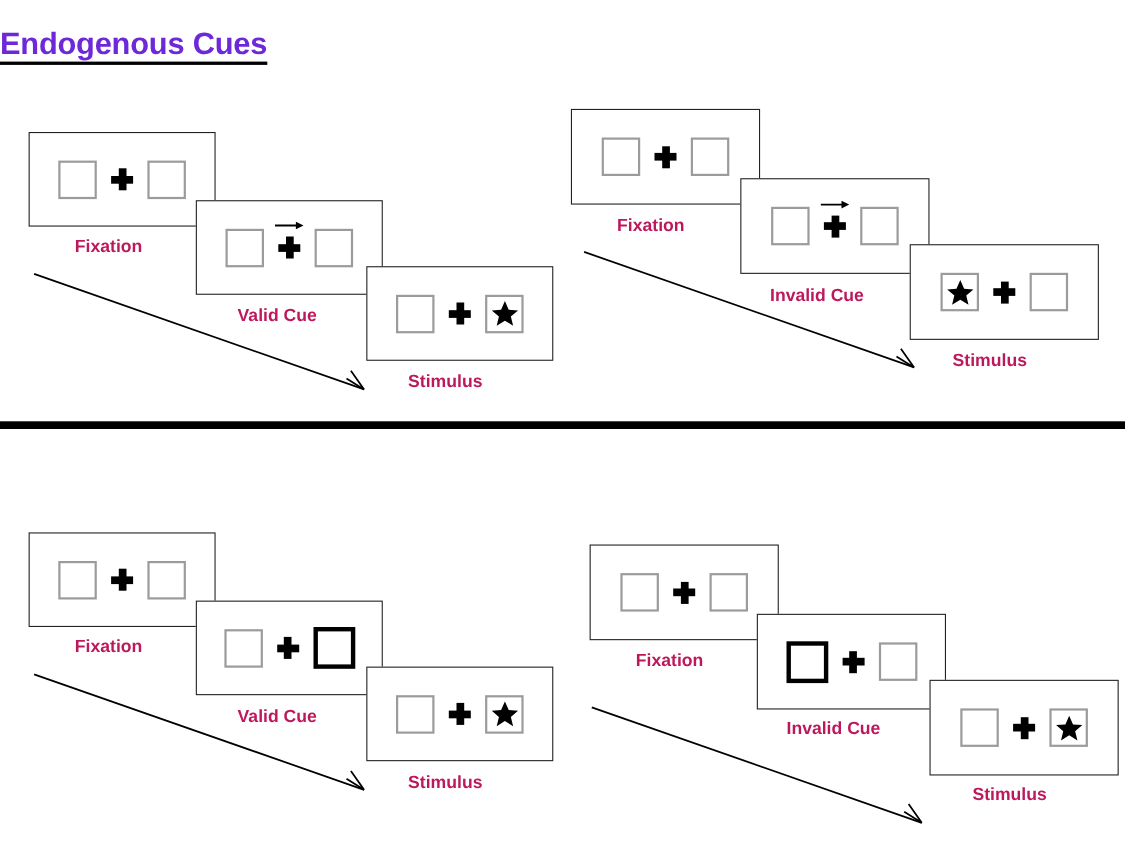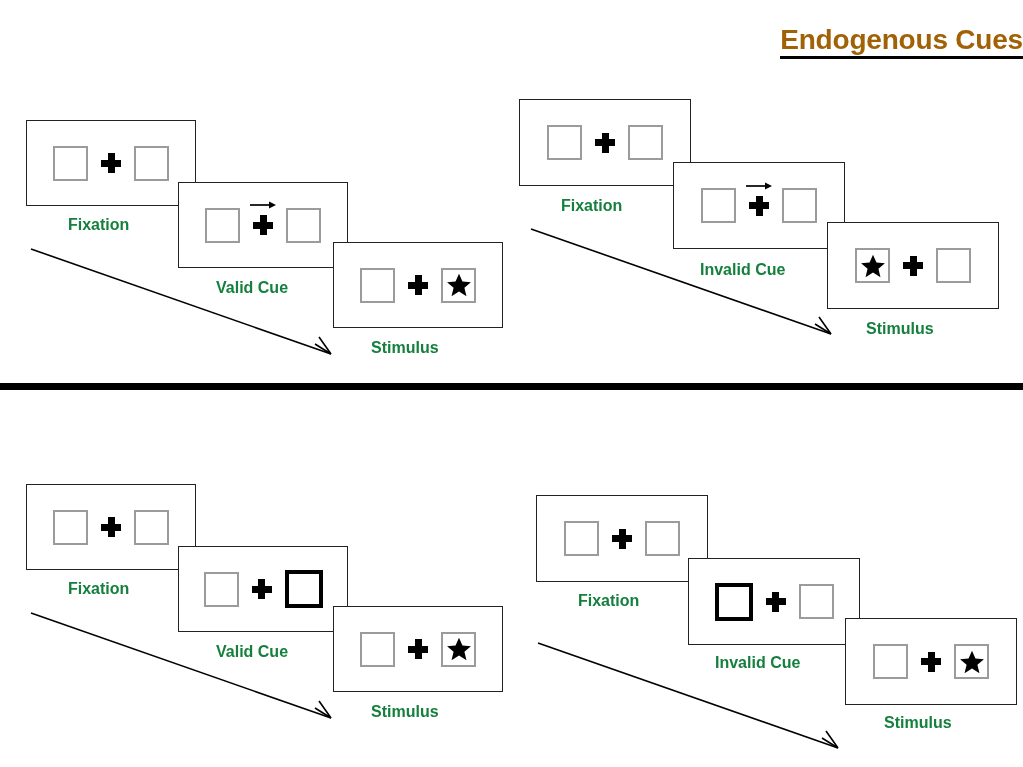--- a/index.html
+++ b/index.html
@@ -17,25 +17,25 @@
     height: 767px;
     background: #ffffff;
     overflow: hidden;
   }
 
   
   .section-title {
     position: absolute;
     width: 100%;
     left: 0;
-    text-align: right;
+    text-align: left;
     font-weight: bold;
     font-size: 28px;
     letter-spacing: -0.2px;
-    color: #a16207;
+    color: #6d28d9;
   }
   .section-title span {
     border-bottom: 3px solid #000;
     padding-bottom: 1px;
   }
 
   
   .divider {
     position: absolute;
     left: 0;
@@ -137,21 +137,21 @@
     width: 26px;
     height: 26px;
     display: block;
   }
 
   
   .caption {
     position: absolute;
     font-weight: bold;
     font-size: 16px;
-    color: #15803d;
+    color: #be185d;
     white-space: nowrap;
     z-index: 3;
   }
 
   
   .time-arrow {
     position: absolute;
     z-index: 1;
     pointer-events: none;
   }

